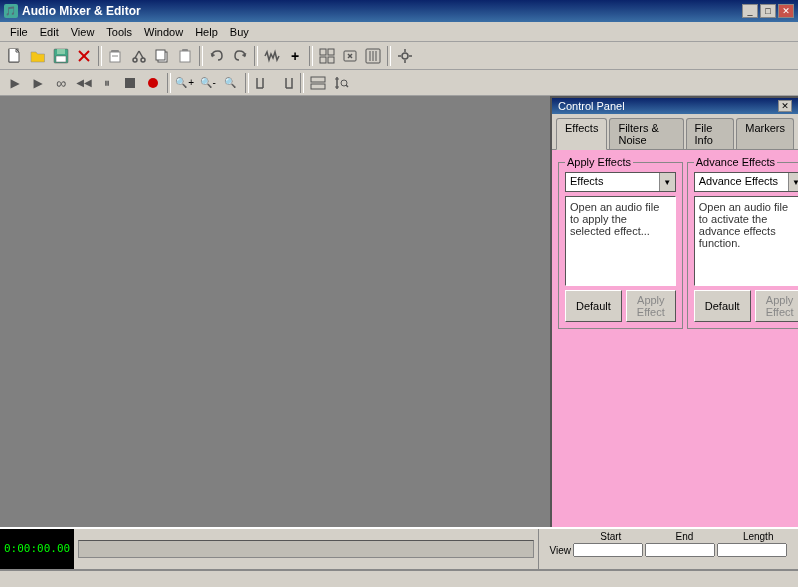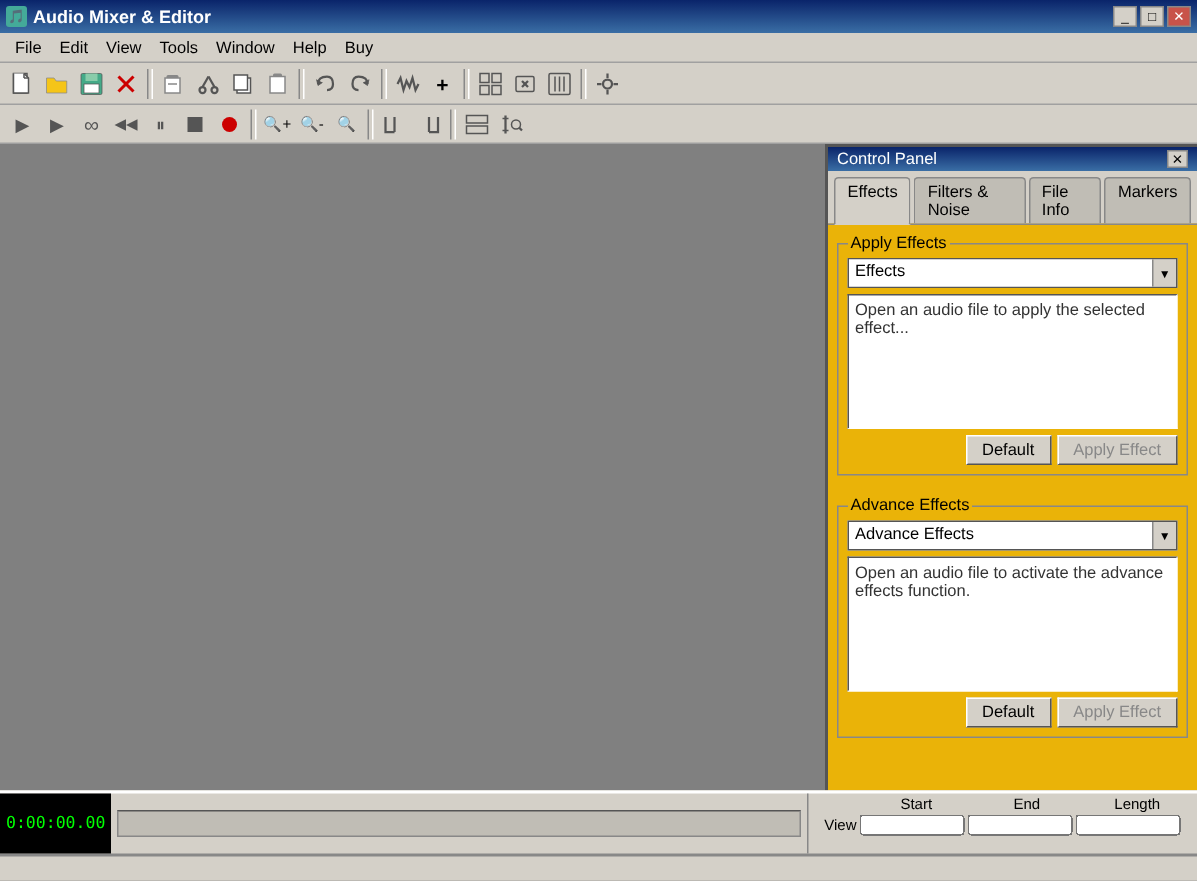--- a/index.html
+++ b/index.html
@@ -156,21 +156,21 @@
       background: #d4d0c8;
       border-bottom: 1px solid #d4d0c8;
       margin-bottom: -1px;
       z-index: 1;
     }
     .tab-content {
       border-top: 1px solid #888;
       padding: 6px;
       flex: 1;
       display: flex;
-      flex-direction: column;
+      flex-direction: row;
       gap: 4px;
       overflow-y: auto;
     }
 
     
     .info-box {
       background: white;
       border: 1px solid #555;
       border-right: 1px solid white;
       border-bottom: 1px solid white;
@@ -220,21 +220,21 @@
       display: flex;
       flex: 1;
       overflow: hidden;
     }
     .left-side {
       flex: 1;
       background: #808080;
     }
     .right-panel {
       width: 248px;
-      background: #eab308;
+      background: #f9a8d4;
       border-left: 2px solid #555;
       border-top: 2px solid #555;
       display: flex;
       flex-direction: column;
     }
 
     .dropdown-container {
       display: flex;
       width: 100%;
       background: white;

